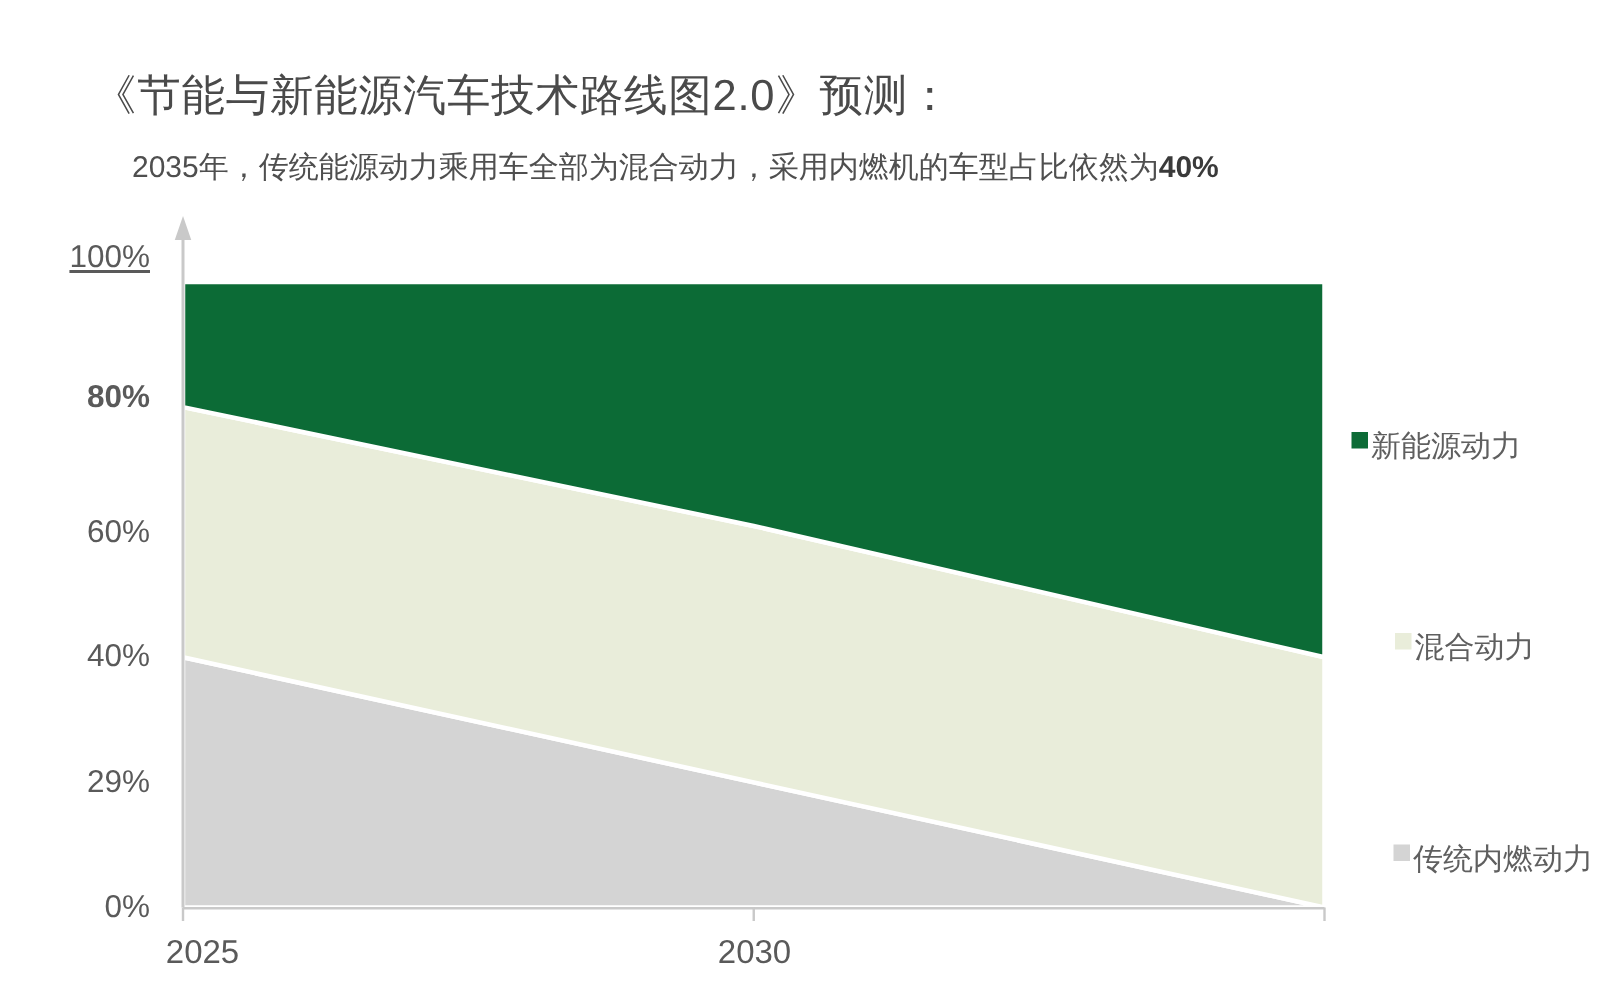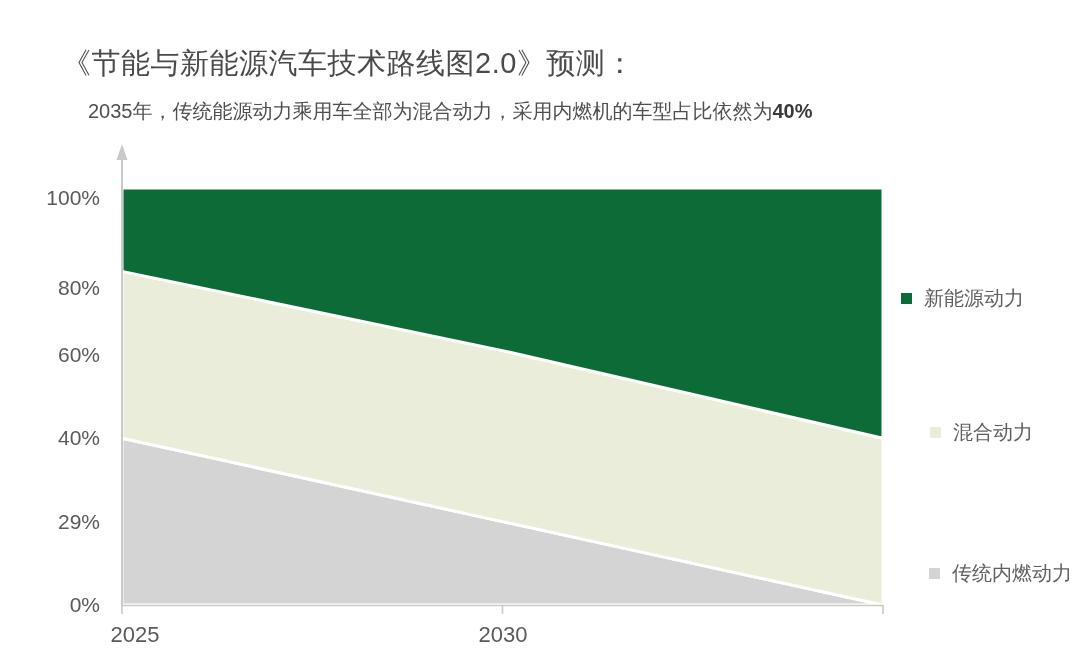--- a/index.html
+++ b/index.html
@@ -83,22 +83,22 @@
     color: #5a5a5a;
     white-space: nowrap;
     transform: translateX(-50%);
   }
 
   
   .legend-item {
     position: absolute;
     left: 901px;
     display: flex;
-    align-items: center;
-    gap: 12px;
+    align-items: flex-start;
+    gap: 2px;
     white-space: nowrap;
   }
   .legend-swatch {
     width: 11px;
     height: 11px;
     flex: 0 0 auto;
   }
   .legend-label {
     font-size: 20px;
     color: #5f5f5f;
@@ -131,22 +131,22 @@
 
       <g>
         <line x1="122" y1="605.5" x2="883" y2="605.5" stroke="#c9c9c9" stroke-width="1.6"></line>
         <line x1="122" y1="605" x2="122" y2="614" stroke="#c9c9c9" stroke-width="1.6"></line>
         <line x1="502.5" y1="605" x2="502.5" y2="614" stroke="#c9c9c9" stroke-width="1.6"></line>
         <line x1="883" y1="605" x2="883" y2="614" stroke="#c9c9c9" stroke-width="1.6"></line>
       </g>
     </svg>
 
     <div class="ytick-wrap">
-      <div class="ytick-in" style="top:198px;">100%</div>
-      <div class="ytick-in" style="top:288px;">80%</div>
+      <div class="ytick-in" style="top:172px;text-decoration:underline;">100%</div>
+      <div class="ytick-in" style="top:265px;font-weight:bold;">80%</div>
       <div class="ytick-in" style="top:355px;">60%</div>
       <div class="ytick-in" style="top:438px;">40%</div>
       <div class="ytick-in" style="top:522px;">29%</div>
       <div class="ytick-in" style="top:605px;">0%</div>
     </div>
 
     <div>
       <div class="xtick" style="left:107px;margin-left:28px;">2025</div>
       <div class="xtick" style="left:503px;">2030</div>
       <div class="xtick" style="left:883px;margin-top:48px;">2035</div>

